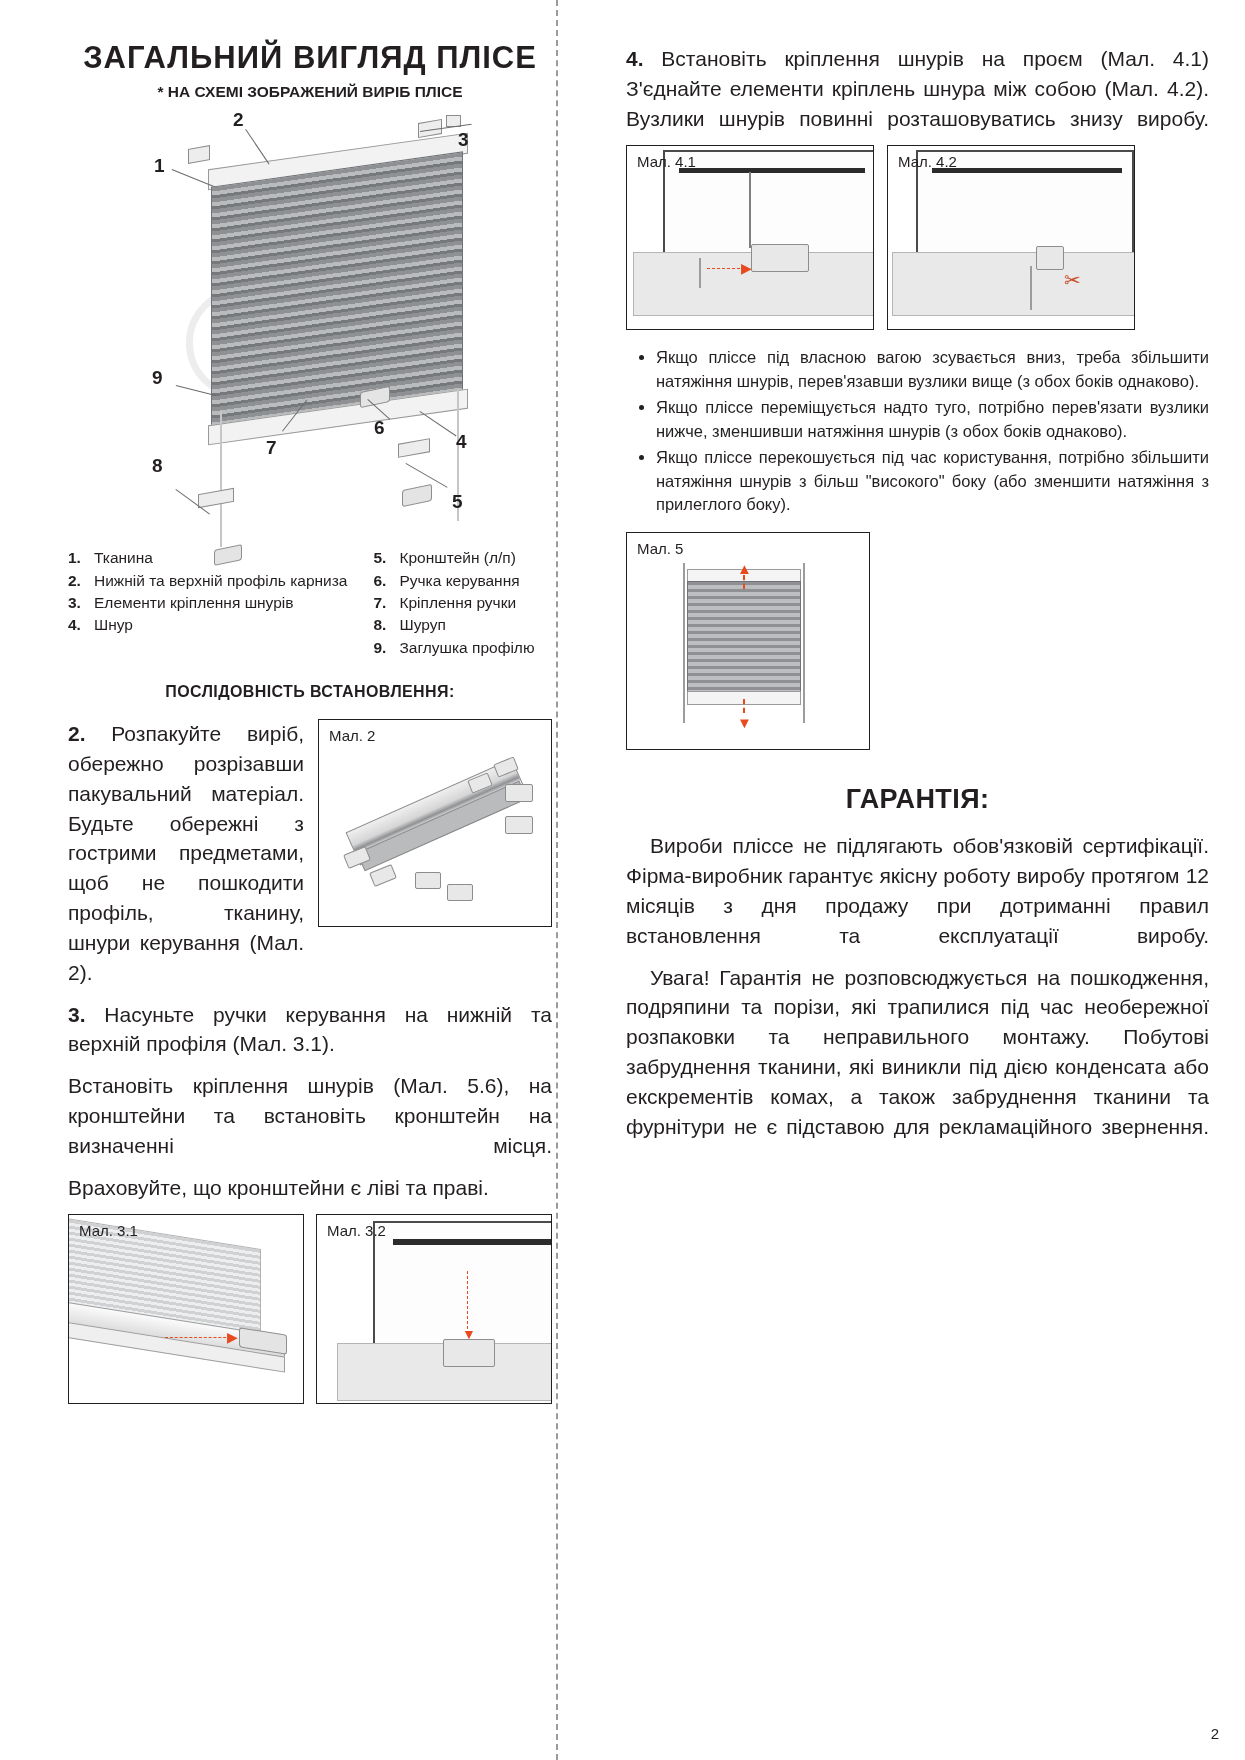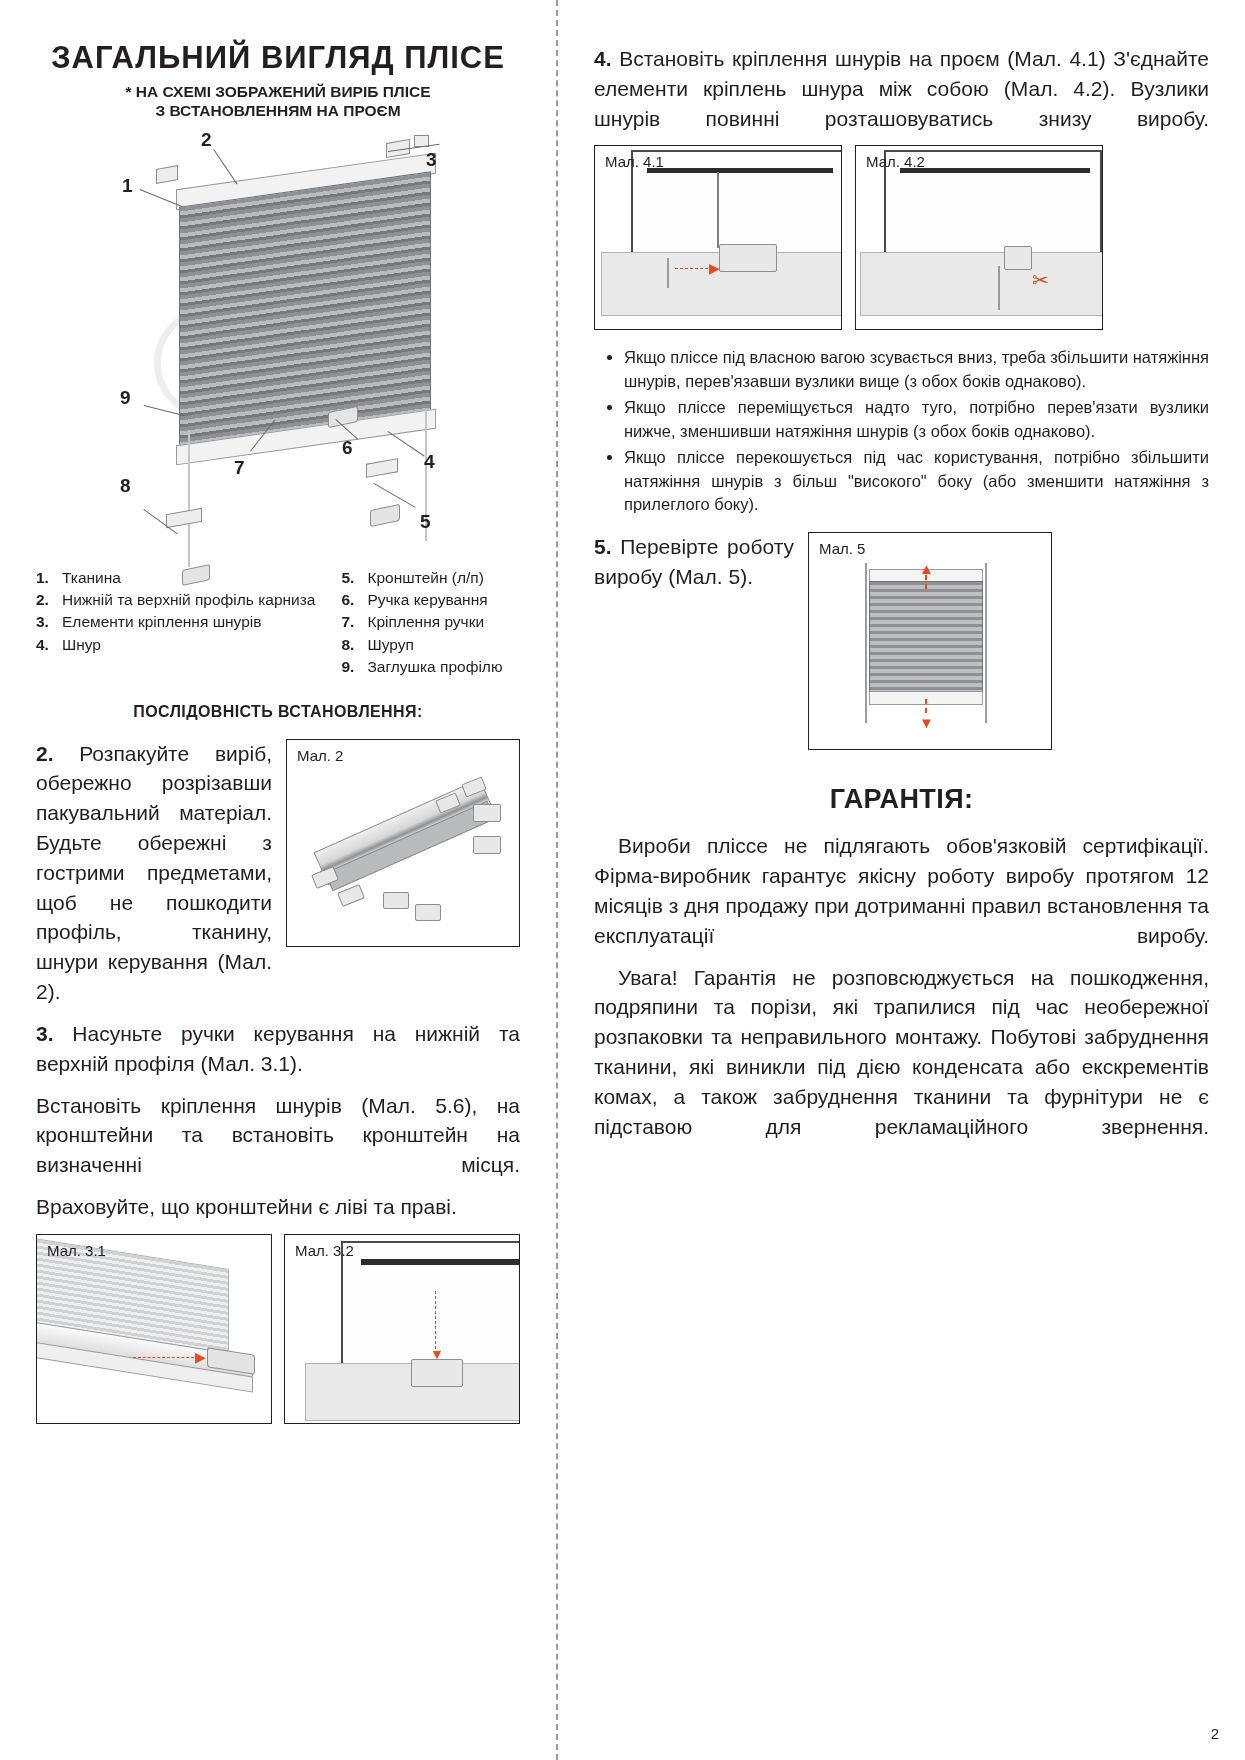--- a/index.html
+++ b/index.html
@@ -27,20 +27,21 @@
     bottom: 0;
     width: 0;
     border-left: 2px dashed #9a9a9a;
   }
   .col {
     box-sizing: border-box;
   }
   .col-left {
     width: 556px;
     padding: 34px 36px 6px 36px;
+    margin-left: 32px;
   }
   .col-right {
     width: 689px;
     padding: 44px 36px 10px 38px;
   }
 
   
   h1.title {
     font-size: 31px;
     font-weight: bold;
@@ -337,21 +338,20 @@
 
 <div class="page">
 
   <div class="divider"></div>
 
   <div class="col col-left">
 
     <h1 class="title">ЗАГАЛЬНИЙ ВИГЛЯД ПЛІСЕ</h1>
     <div class="subtitle">
       <div>* НА СХЕМІ ЗОБРАЖЕНИЙ ВИРІБ ПЛІСЕ</div>
-      <div>З ВСТАНОВЛЕННЯМ НА ПРОЄМ</div>
     </div>
 
     <div class="fig-main">
       <div class="watermark"></div>
 
       <div class="bracket" style="left:120px; top:36px; width:20px; height:13px; transform:skewY(-10deg);"></div>
       <div class="bracket" style="left:350px; top:10px; width:22px; height:13px; transform:skewY(-10deg);"></div>
       <div class="bracket" style="left:378px; top:4px; width:13px; height:10px;"></div>
 
       <div class="rail top"></div>
@@ -506,23 +506,20 @@
     </div>
 
     <ul class="bullets">
       <li>Якщо пліссе під власною вагою зсувається вниз, треба збільшити натяжіння шнурів, перев'язавши вузлики вище (з обох боків однаково).</li>
       <li>Якщо пліссе переміщується надто туго, потрібно перев'язати вузлики нижче, зменшивши натяжіння шнурів (з обох боків однаково).</li>
       <li>Якщо пліссе перекошується під час користування, потрібно збільшити натяжіння шнурів з більш "високого" боку (або зменшити натяжіння з прилеглого боку).</li>
     </ul>
 
 
     <div class="step-row" style="margin-top:16px;">
-      <div class="step-text" style="max-width:200px;">
-        <p class="body"><span class="b">5.</span> <span>Перевірте роботу виробу (Мал. 5).</span></p>
-      </div>
       <div class="figbox fig5">
         <span class="cap">Мал. 5</span>
         <div class="mini-rail" style="left:60px; top:36px; width:112px; height:12px;"></div>
         <div class="mini-blind" style="left:60px; top:48px; width:112px; height:110px;"></div>
         <div class="mini-rail" style="left:60px; top:158px; width:112px; height:12px;"></div>
         <div class="cord" style="left:56px; top:30px; height:160px; background:#9a9c9e;"></div>
         <div class="cord" style="left:176px; top:30px; height:160px; background:#9a9c9e;"></div>
         <span class="v-arrow" style="left:110px; top:28px;">▲</span>
         <div class="v-dash" style="left:116px; top:42px; height:14px;"></div>
         <span class="v-arrow" style="left:110px; top:182px;">▼</span>

